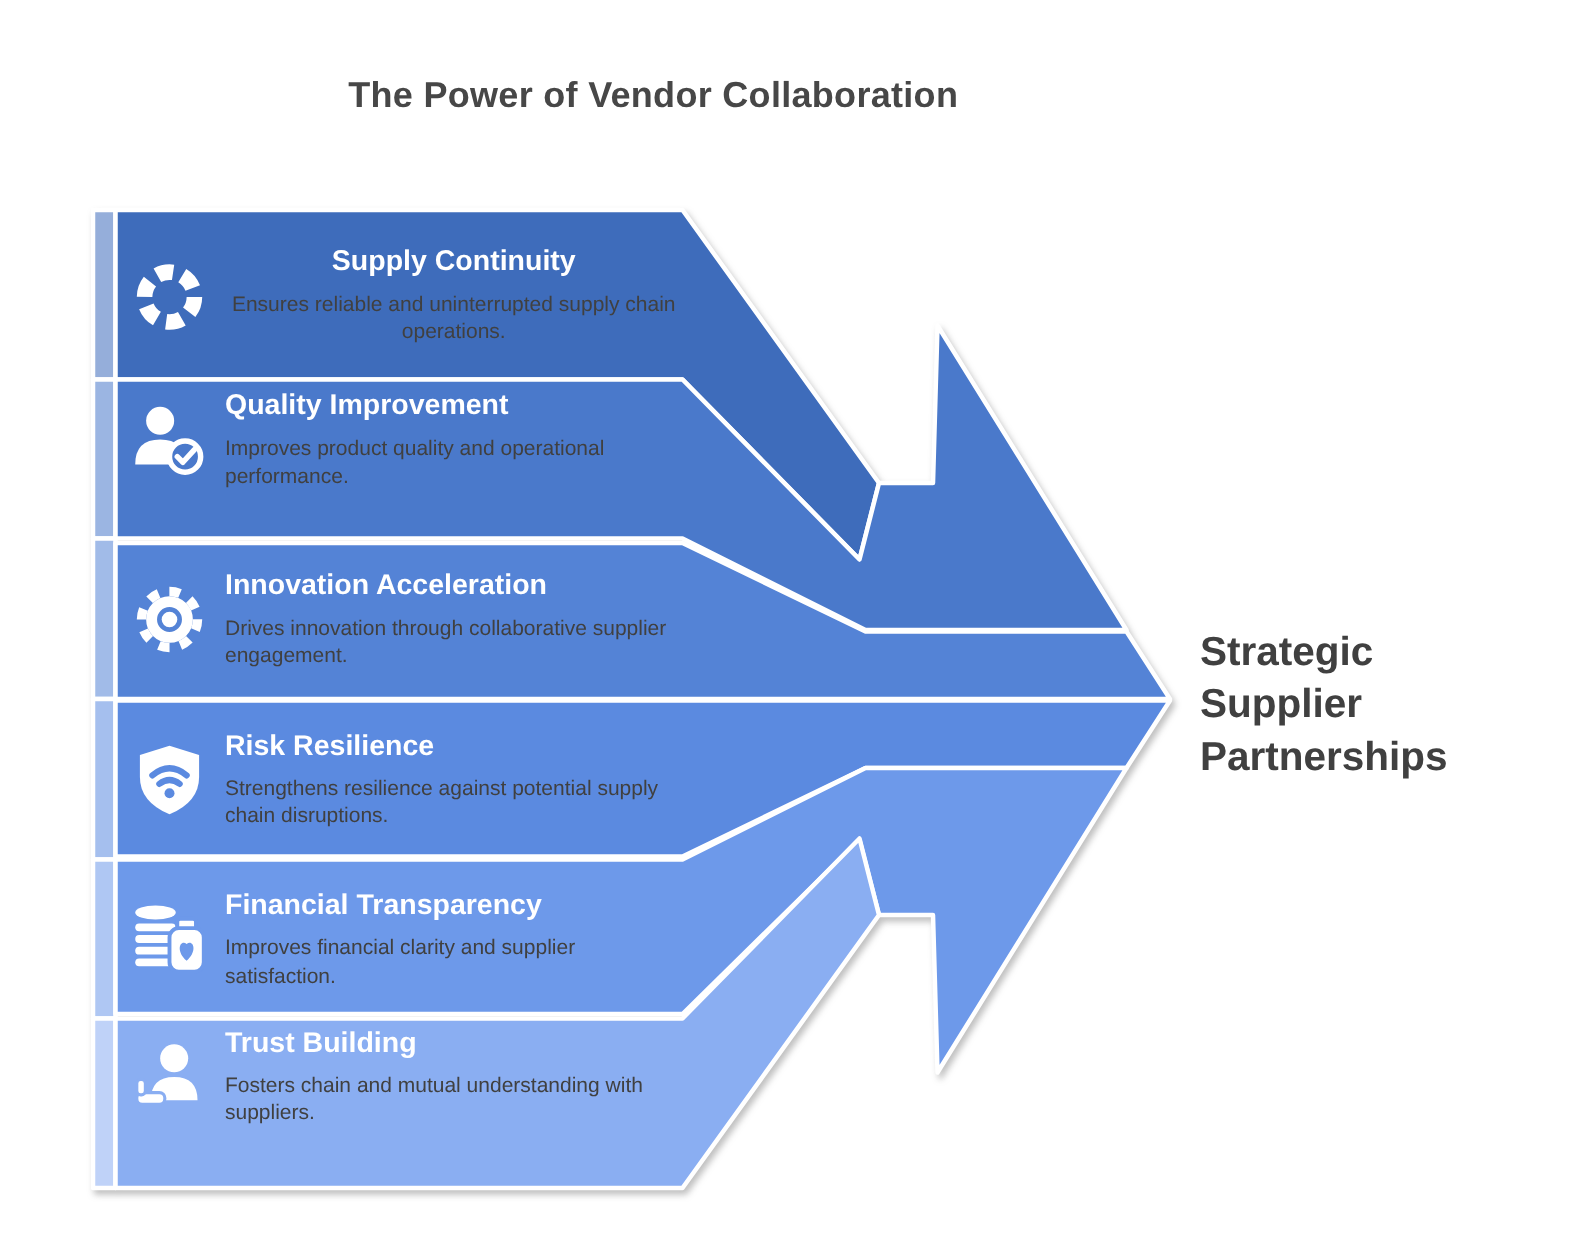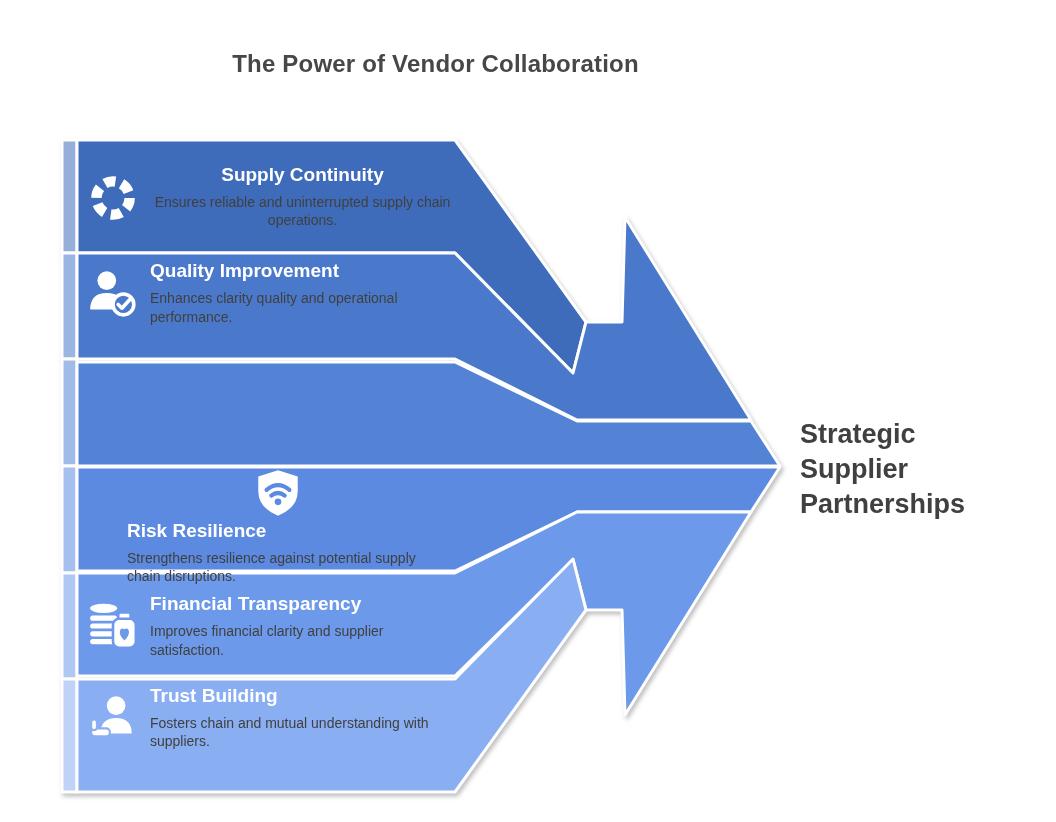--- a/index.html
+++ b/index.html
@@ -72,24 +72,37 @@
       <div class="icon-slot">
         <svg width="54" height="54" viewBox="0 0 52 52">
       <circle cx="20" cy="14" r="9" fill="#fff"></circle>
       <path d="M4 42 Q4 26 20 26 Q36 26 36 42 Z" fill="#fff"></path>
       <circle cx="36" cy="37" r="10" fill="var(--band)" stroke="#fff" stroke-width="3.5"></circle>
       <path d="M31 37 l3.6 3.6 L42 32.5" fill="none" stroke="#fff" stroke-width="3.5" stroke-linecap="round" stroke-linejoin="round"></path>
     </svg>
       </div>
       <div class="band-text">
         <div class="band-title">Quality Improvement</div>
-        <div class="band-desc">Enhances clarity quality and operational performance.</div>
+        <div class="band-desc">Improves product quality and operational performance.</div>
       </div>
     </div>
-    <div class="band-row" style="top: 466px; height: 107px; flex-direction: column; --band: #5B8AE0;">
+    <div class="band-row" style="top: 359px; height: 107px; --band: #5483D6;">
+      <div class="icon-slot">
+        <svg width="54" height="54" viewBox="0 0 52 52">
+      <circle cx="26" cy="26" r="18" fill="none" stroke="#fff" stroke-width="6" stroke-dasharray="7 7.1"></circle>
+      <circle cx="26" cy="26" r="11.5" fill="none" stroke="#fff" stroke-width="7"></circle>
+      <circle cx="26" cy="26" r="5" fill="#fff"></circle>
+    </svg>
+      </div>
+      <div class="band-text">
+        <div class="band-title">Innovation Acceleration</div>
+        <div class="band-desc">Drives innovation through collaborative supplier engagement.</div>
+      </div>
+    </div>
+    <div class="band-row" style="top: 466px; height: 107px; --band: #5B8AE0;">
       <div class="icon-slot">
         <svg width="54" height="54" viewBox="0 0 52 52">
       <path d="M26 4 L45 10 L45 24 Q45 40 26 48 Q7 40 7 24 L7 10 Z" fill="#fff"></path>
       <path d="M15 23 Q26 14 37 23" fill="none" stroke="var(--band)" stroke-width="4" stroke-linecap="round"></path>
       <path d="M19.5 28.5 Q26 23.5 32.5 28.5" fill="none" stroke="var(--band)" stroke-width="4" stroke-linecap="round"></path>
       <circle cx="26" cy="34.5" r="3.2" fill="var(--band)"></circle>
     </svg>
       </div>
       <div class="band-text">
         <div class="band-title">Risk Resilience</div>

